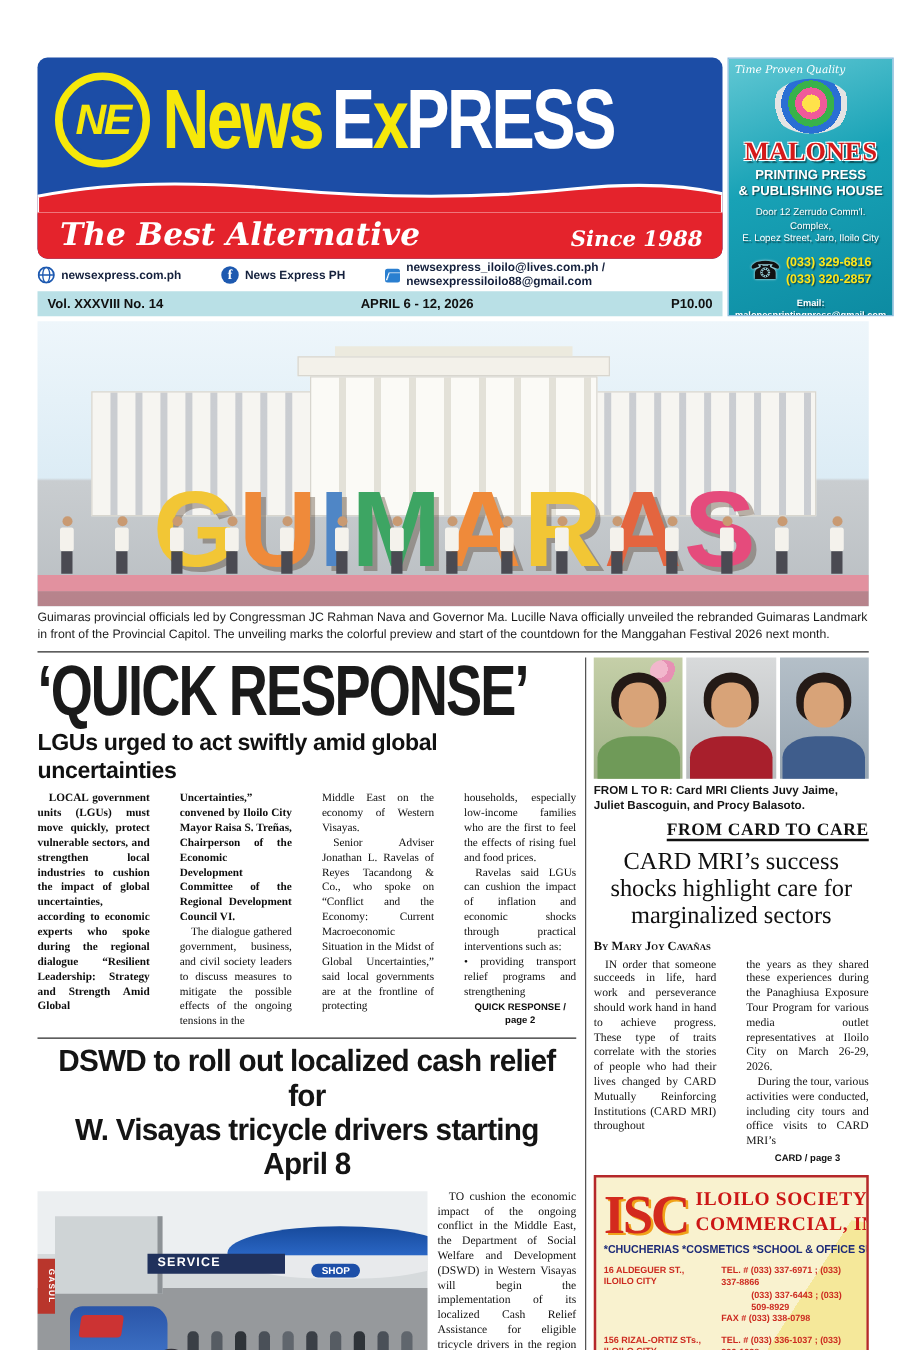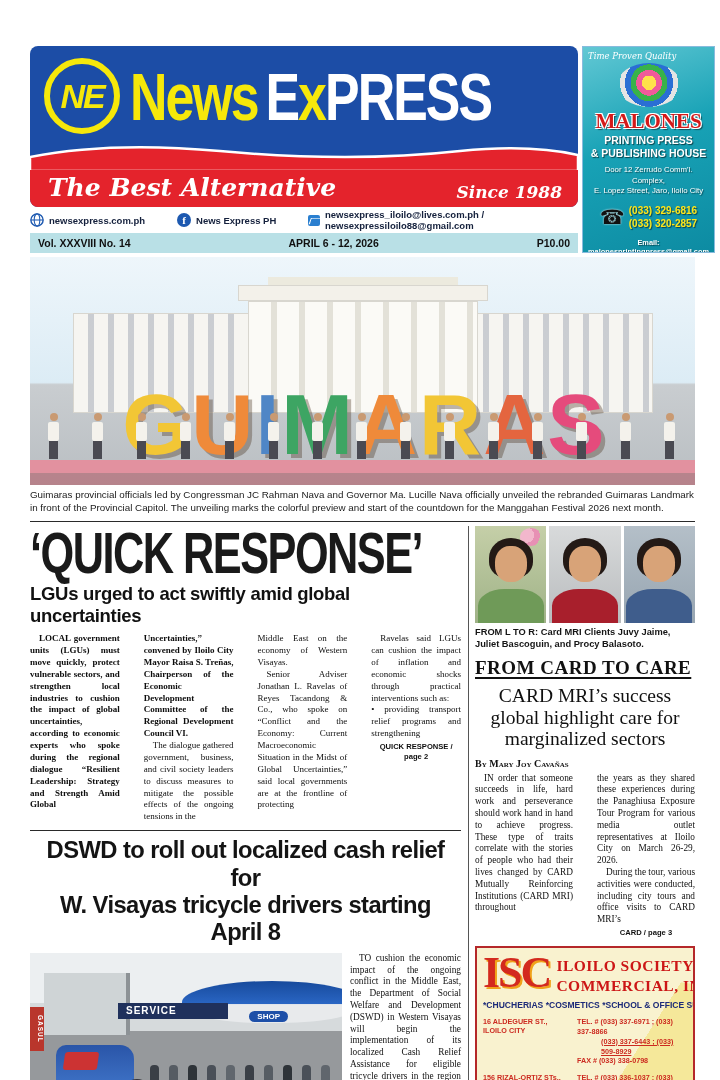--- a/index.html
+++ b/index.html
@@ -136,44 +136,44 @@
   .portraits { display:flex; gap:3px; }
   .portrait { position:relative; width:74px; height:97px; overflow:hidden; }
   .pt1{ background:linear-gradient(#c5cfa8,#9fb287); } .pt2{ background:linear-gradient(#d8dadb,#b9bcbe); } .pt3{ background:linear-gradient(#b4bfc8,#97a5b1); }
   .pt-hair { position:absolute; left:50%; transform:translateX(-50%); top:12px; width:44px; height:40px; border-radius:50% 50% 40% 40%; background:#241a16; }
   .pt-face { position:absolute; left:50%; transform:translateX(-50%); top:20px; width:32px; height:36px; border-radius:45%; background:#d8a378; }
   .pt-body { position:absolute; left:50%; transform:translateX(-50%); bottom:-8px; width:66px; height:42px; border-radius:40% 40% 0 0; }
   .pb1{ background:#6f9a58; } .pb2{ background:#a81f2c; } .pb3{ background:#3f5d8c; }
   .pt-flower { position:absolute; right:4px; top:2px; width:22px; height:18px; border-radius:50%;
                background:radial-gradient(circle at 30% 40%, #f2b7cc 0 40%, #e790b4 40% 70%, transparent 70%); }
   .card-photo-caption { font-weight:700; font-size:9.3px; line-height:1.25; margin-top:4px; color:#151515; }
-  .card-kicker { text-align:left; font-family:"Liberation Serif",serif; font-weight:700; font-size:19px;
+  .card-kicker { text-align:right; font-family:"Liberation Serif",serif; font-weight:700; font-size:14px;
                  letter-spacing:.5px; text-decoration:underline; text-underline-offset:3px; text-decoration-thickness:2px; margin-top:7px; }
   .card-headline { text-align:center; font-family:"Liberation Serif",serif; font-size:19.5px; line-height:1.1; margin-top:6px; color:#101010; }
   .card-byline { font-family:"Liberation Serif",serif; font-variant:small-caps; font-weight:700; font-size:10px; margin-top:8px; }
   .card-cols { display:flex; gap:24px; margin-top:4px; }
   .ccol { flex:1; font-family:"Liberation Serif",serif; font-size:9.3px; line-height:1.27; text-align:justify; }
   .ccol p { text-indent:9px; }
   .ccol p.noind { text-indent:0; }
 
   
   .isc { position:relative; margin-top:8px; border:2px solid #b5282a; background:#f9f2cf; padding:5px 6px; height:176px; overflow:hidden; }
   .isc:before { content:""; position:absolute; right:-40px; top:30px; width:180px; height:220px;
                 background:linear-gradient(115deg, transparent 40%, #f5e89a 40% 72%, transparent 72%); transform:rotate(8deg); }
-  .isc-head { position:relative; display:flex; gap:6px; align-items:flex-start; }
+  .isc-head { position:relative; display:flex; gap:6px; align-items:flex-end; }
   .isc-abbr { font-family:"Liberation Serif",serif; font-weight:700; font-size:44px; line-height:.9; color:#d32a1e;
               text-shadow:2px 2px 0 #f0a21a; letter-spacing:-2px; }
   .isc-name { font-family:"Liberation Serif",serif; font-weight:700; color:#cc1616; font-size:15.5px; line-height:1.35;
               letter-spacing:.5px; margin-top:3px; white-space:nowrap; }
   .isc-tagline { position:relative; font-weight:700; font-size:9.2px; color:#1c2a78; margin-top:3px; white-space:nowrap;
                  transform:scaleX(.93); transform-origin:0 0; }
   .isc-row { position:relative; display:flex; gap:4px; margin-top:7px; }
   .isc-addr { width:90px; font-size:7.2px; font-weight:700; color:#cc2a20; line-height:1.25; }
   .isc-tels { flex:1; font-size:7.2px; font-weight:700; color:#cc2a20; line-height:1.35; }
-  .isc-tel2 { padding-left:24px;text-decoration:underline; }
+  .isc-tel2 { padding-left:24px; }
 </style>
 </head>
 <body>
 
 <div id="page">
 
   <div class="masthead">
     <div class="mast-blue"></div>
     <svg class="mast-wave-svg" viewBox="0 0 548 30" preserveAspectRatio="none">
       <path d="M0,30 L0,16 Q80,0 190,10 Q320,22 430,10 Q500,3 548,14 L548,30 Z" fill="#e4232c" stroke="#ffffff" stroke-width="2.5"></path>
@@ -346,20 +346,21 @@
         </div>
         <div class="scol">
           <p class="b noind">Uncertainties,” convened by Iloilo City Mayor Raisa S. Treñas, Chairperson of the Economic Development Committee of the Regional Development Council VI.</p>
           <p>The dialogue gathered government, business, and civil society leaders to discuss measures to mitigate the possible effects of the ongoing tensions in the</p>
         </div>
         <div class="scol">
           <p class="noind">Middle East on the economy of Western Visayas.</p>
           <p>Senior Adviser Jonathan L. Ravelas of Reyes Tacandong &amp; Co., who spoke on “Conflict and the Economy: Current Macroeconomic Situation in the Midst of Global Uncertainties,” said local governments are at the frontline of protecting</p>
         </div>
         <div class="scol">
+          <p class="noind">households, especially low-income families who are the first to feel the effects of rising fuel and food prices.</p>
           <p>Ravelas said LGUs can cushion the impact of inflation and economic shocks through practical interventions such as:</p>
           <p class="noind">• providing transport relief programs and strengthening</p>
           <div class="jump">QUICK RESPONSE / page 2</div>
         </div>
       </div>
 
       <div class="rule-2"></div>
 
       <div class="dswd-h">
         <div>DSWD to roll out localized cash relief for</div>
@@ -418,21 +419,21 @@
         <div class="portrait pt3">
           <div class="pt-hair"></div>
           <div class="pt-face"></div>
           <div class="pt-body pb3"></div>
         </div>
       </div>
       <div class="card-photo-caption">FROM L TO R: Card MRI Clients Juvy Jaime, Juliet Bascoguin, and Procy Balasoto.</div>
       <div class="card-kicker">FROM CARD TO CARE</div>
       <div class="card-headline">
         <div>CARD MRI’s success</div>
-        <div>global highlight care for</div>
+        <div>shocks highlight care for</div>
         <div>marginalized sectors</div>
       </div>
       <div class="card-byline">By Mary Joy Cavañas</div>
       <div class="card-cols">
         <div class="ccol">
           <p>IN order that someone succeeds in life, hard work and perseverance should work hand in hand to achieve progress. These type of traits correlate with the stories of people who had their lives changed by CARD Mutually Reinforcing Institutions (CARD MRI) throughout</p>
         </div>
         <div class="ccol">
           <p class="noind">the years as they shared these experiences during the Panaghiusa Exposure Tour Program for various media outlet representatives at Iloilo City on March 26-29, 2026.</p>
           <p>During the tour, various activities were conducted, including city tours and office visits to CARD MRI’s</p>

